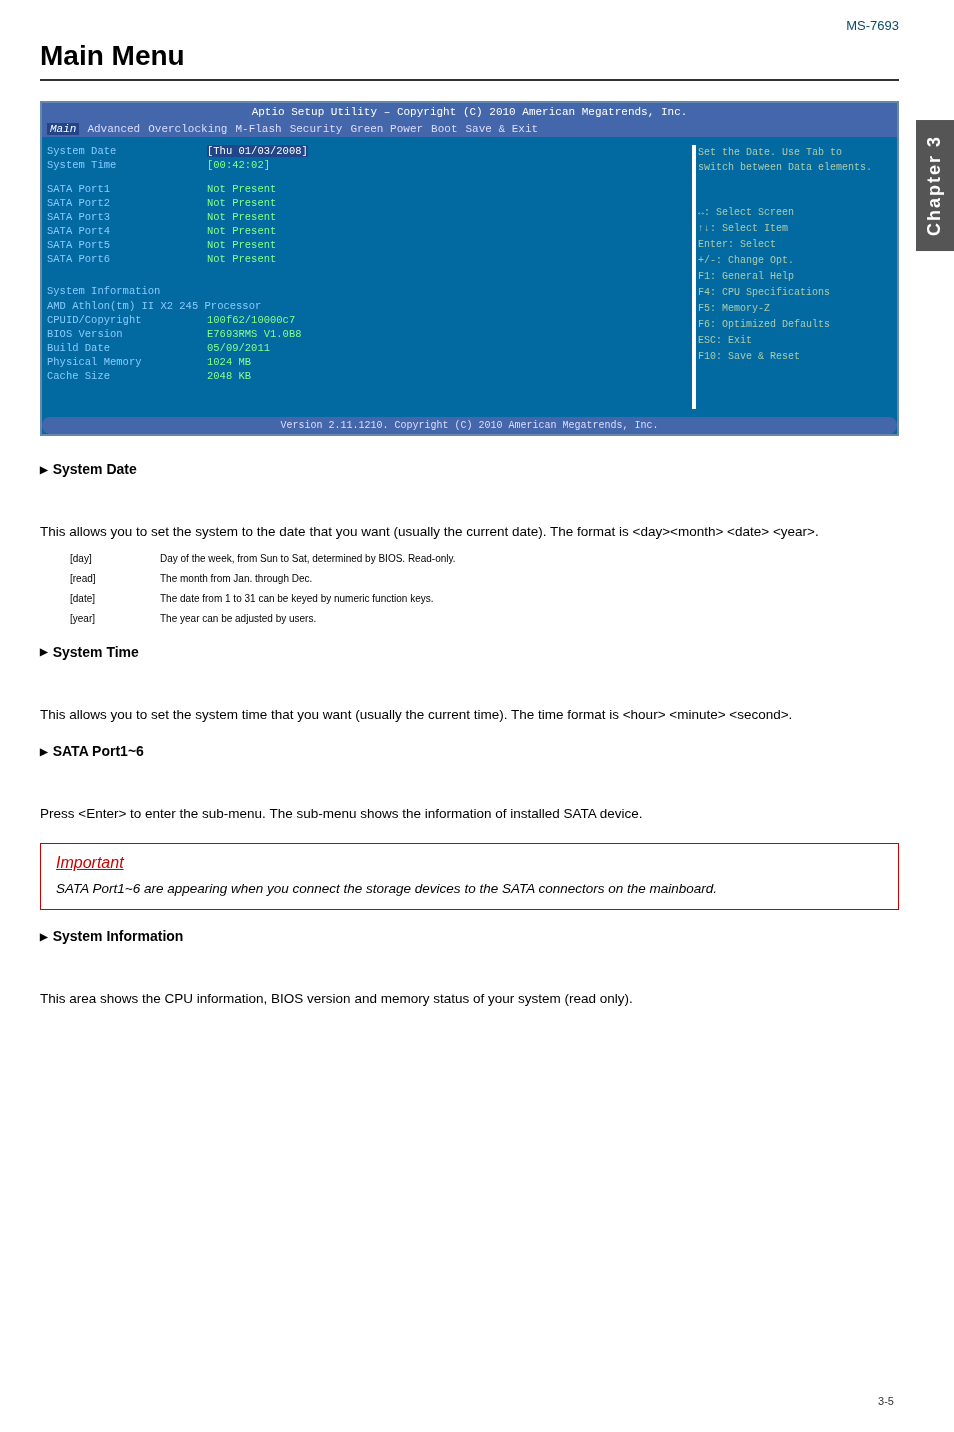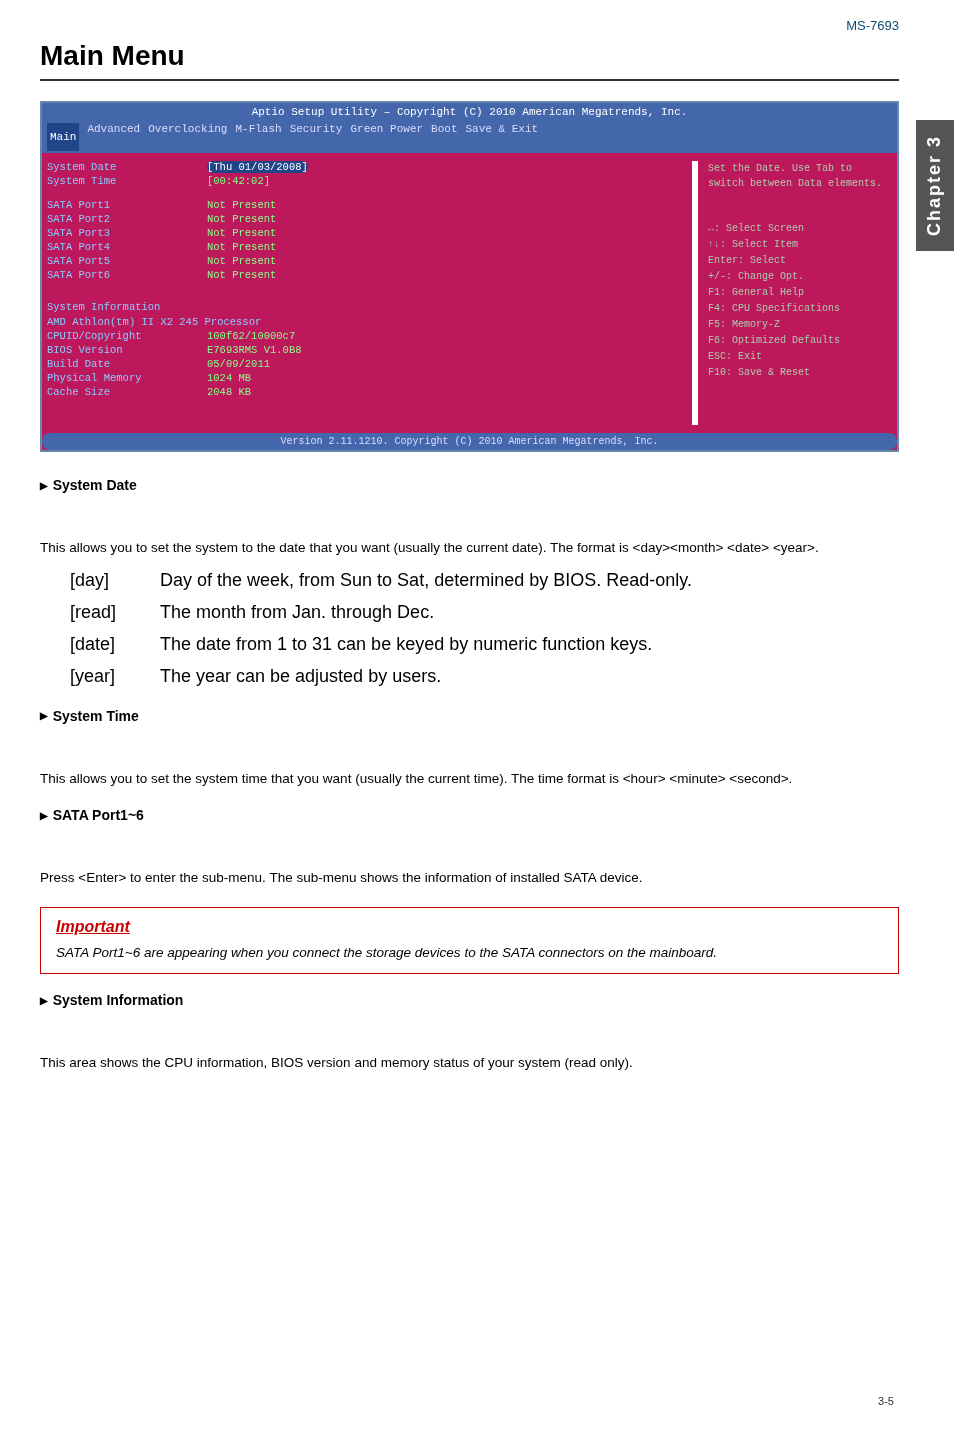--- a/index.html
+++ b/index.html
@@ -53,21 +53,21 @@
       font-weight: bold;
       color: #000;
       border-bottom: 2px solid #333;
       padding-bottom: 7px;
       margin-bottom: 20px;
     }
 
     
     .bios-screen {
       border: 2px solid #6688aa;
-      background: #be185d;
+      background: #0369a1;
       color: #aaccaa;
       font-family: 'Courier New', monospace;
       font-size: 11px;
       padding: 0;
       margin-bottom: 25px;
       width: 100%;
     }
 
     .bios-title-bar {
       background: #4466aa;
@@ -87,40 +87,41 @@
     }
 
     .bios-nav-item {
       color: #ddddff;
       cursor: pointer;
     }
 
     .bios-nav-item.active {
       color: #ffffff;
       background: #224488;
-      padding: 8px 3px;
+      padding: 0 3px;
+      font-style: italic;
     }
 
     .bios-body {
       display: flex;
       padding: 8px 5px;
       min-height: 280px;
     }
 
     .bios-left {
       flex: 1;
       padding-right: 10px;
     }
 
     .bios-right {
       width: 200px;
       color: #aaccaa;
       font-size: 10px;
-      padding-left: 10px;
-      border-left: 6px solid #ffffff;
+      padding-left: 2px;
+      border-left: 4px solid #ffffff;
     }
 
     .bios-row {
       display: flex;
       margin-bottom: 2px;
       font-size: 10.5px;
     }
 
     .bios-label {
       color: #88ccff;
@@ -186,21 +187,21 @@
     }
 
     .param-table {
       margin: 8px 0 8px 30px;
       width: calc(100% - 30px);
     }
 
     .param-row {
       display: flex;
       margin-bottom: 5px;
-      font-size: 18px;
+      font-size: 10px;
       line-height: 1.5;
     }
 
     .param-key {
       min-width: 90px;
       color: #000;
     }
 
     .param-val {
       flex: 1;
@@ -210,21 +211,21 @@
     
     .important-box {
       border: 1px solid #cc0000;
       padding: 10px 15px;
       margin: 18px 0;
       background: #fff;
     }
 
     .important-title {
       font-size: 16px;
-      font-weight: bold;
+      font-weight: normal;
       font-style: italic;
       color: #cc0000;
       text-decoration: underline;
       margin-bottom: 6px;
     }
 
     .important-text {
       font-style: italic;
       font-size: 13.5px;
       color: #000;
@@ -236,21 +237,20 @@
       position: absolute;
       bottom: 25px;
       right: 60px;
       font-size: 11px;
       color: #333;
     }
 
     .highlighted-value {
       color: #ffffff;
       background: #224488;
-      border-radius: 6px;
     }
   </style>
 </head>
 <body>
 
 <div class="chapter-tab">Chapter 3</div>
 
 <div class="model-number">MS-7693</div>
 
 <div class="main-content">

